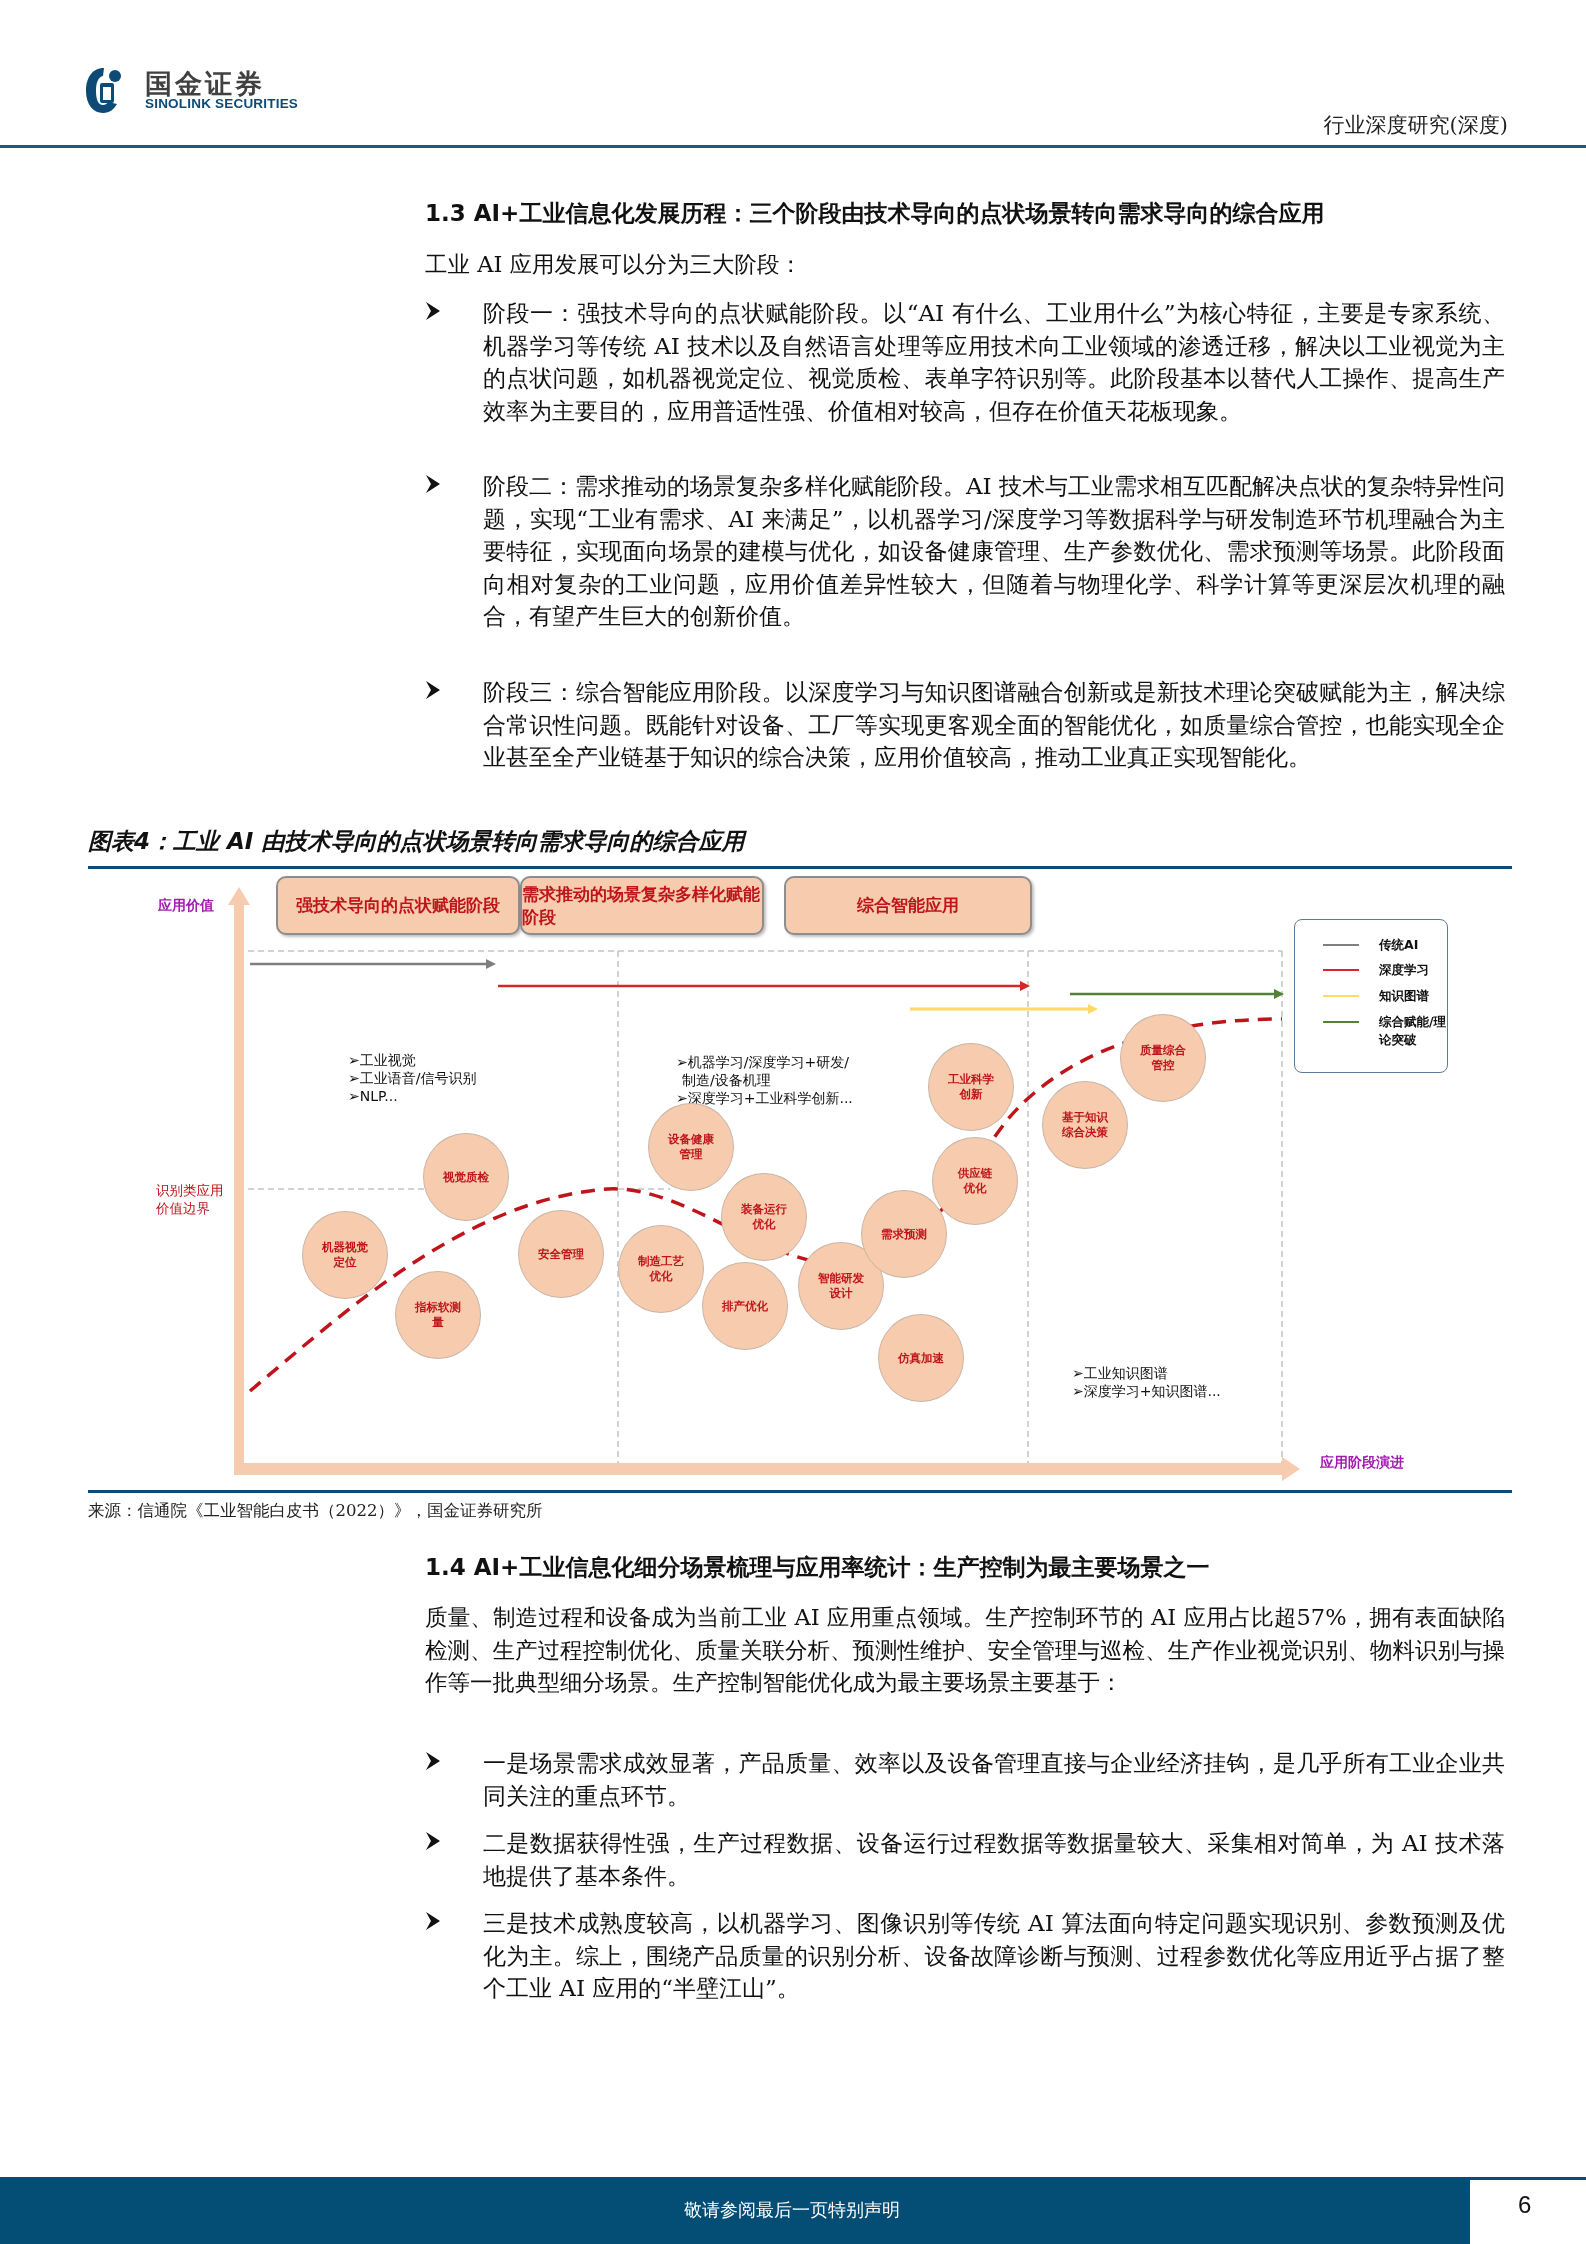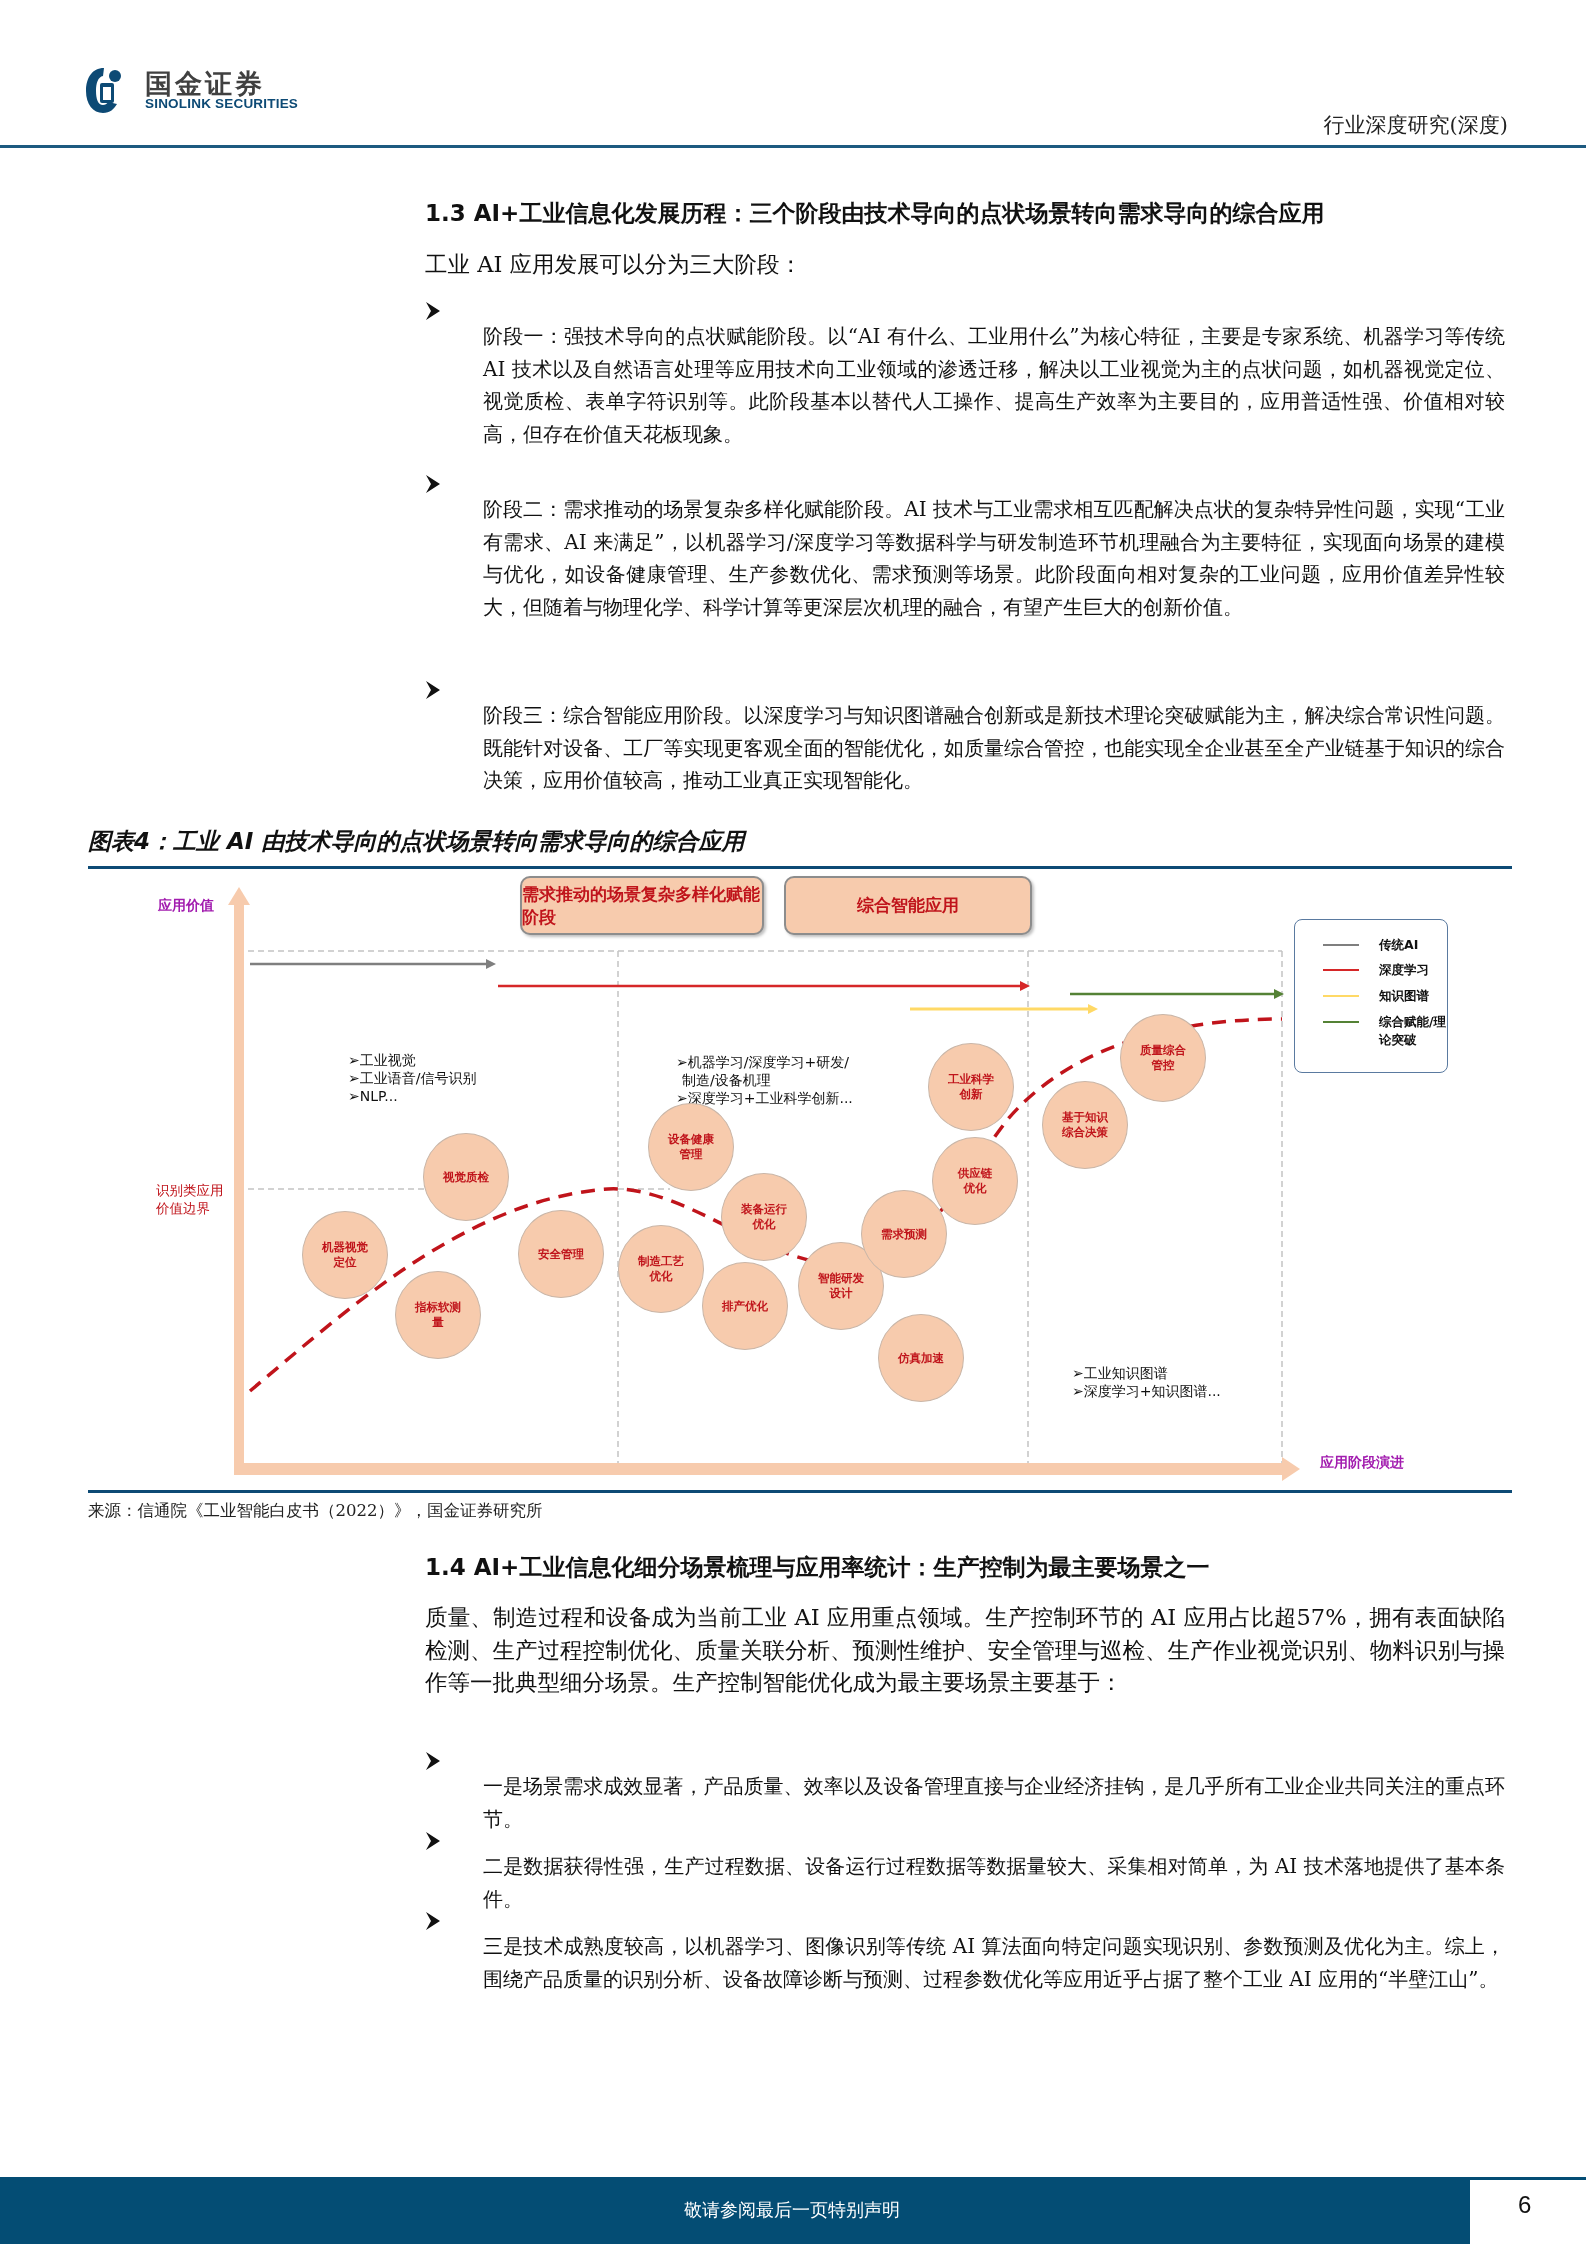--- a/index.html
+++ b/index.html
@@ -10,21 +10,21 @@
   .logo-mark { left:86px; top:66px; width:36px; height:48px; }
   .logo-cn { left:145px; top:66px; font-family:"DejaVu Sans","Liberation Sans",sans-serif; font-weight:bold; font-size:27px; color:#404040; letter-spacing:3px; }
   .logo-en { left:145px; top:96px; font-family:"Liberation Sans",sans-serif; font-weight:bold; font-size:13.5px; color:#0d4a75; letter-spacing:0.2px; }
   .header-right { right:78px; top:111px; font-size:21px; color:#222; }
   .header-rule { left:0; top:145px; width:1586px; height:3px; background:#1d5a80; }
 
   .h2 { left:425px; font-family:"DejaVu Sans","Liberation Sans",sans-serif; font-weight:bold; font-size:23px; color:#111; white-space:nowrap; }
   .para { left:425px; width:1080px; font-size:22.5px; line-height:32.5px; color:#111; text-align:justify; }
   .bullet { left:425px; width:1080px; }
   .bullet .mark { position:absolute; left:0; top:4px; width:16px; height:20px; }
-  .bullet .txt { margin-left:58px; font-size:20px; line-height:32.5px; text-align:justify;margin-top:23px; }
+  .bullet .txt { margin-left:58px; font-size:23px; line-height:32.5px; text-align:justify; }
 
   .fig-title { left:88px; top:826px; font-family:"DejaVu Sans","Liberation Sans",sans-serif; font-style:italic; font-weight:bold; font-size:23px; color:#111; }
   .fig-rule { left:88px; top:866px; width:1424px; height:3px; background:#0d4a75; }
   .fig-rule-bottom { left:88px; top:1490px; width:1424px; height:3px; background:#0d4a75; }
   .source { left:88px; top:1500px; font-size:16.5px; color:#222; }
 
   .chart { left:88px; top:869px; width:1424px; height:620px; }
   .stage-box { position:absolute; top:7px; height:55px; border-radius:10px; background:#f7cbad; border:2px solid #8d8d8d; box-shadow:2px 2px 3px rgba(0,0,0,0.25); display:flex; align-items:center; justify-content:center;
                font-family:"DejaVu Sans","Liberation Sans",sans-serif; font-weight:bold; font-size:17px; color:#c0141b; }
   .axis-label { position:absolute; font-family:"DejaVu Sans","Liberation Sans",sans-serif; font-weight:bold; font-size:14px; color:#a21caf; }
@@ -103,20 +103,21 @@
     <line x1="410" y1="117" x2="932" y2="117" stroke="#d62728" stroke-width="2.5"></line>
     <polygon points="932,112 942,117 932,122" fill="#d62728"></polygon>
     <line x1="822" y1="140" x2="1000" y2="140" stroke="#ffd966" stroke-width="3"></line>
     <polygon points="1000,135 1010,140 1000,145" fill="#ffd966"></polygon>
     <line x1="982" y1="125" x2="1186" y2="125" stroke="#548235" stroke-width="2.5"></line>
     <polygon points="1186,120 1196,125 1186,130" fill="#548235"></polygon>
 
     <path d="M162 522 C 260 440, 380 330, 520 320 C 600 316, 680 400, 760 395 C 840 390, 880 300, 920 250 C 980 180, 1080 150, 1194 150" fill="none" stroke="#c0141b" stroke-width="3.5" stroke-dasharray="14,9"></path>
   </svg>
 
+  <div class="stage-box" style="left:188px;width:240px;">强技术导向的点状赋能阶段</div>
   <div class="stage-box" style="left:432px;width:240px;">需求推动的场景复杂多样化赋能阶段</div>
   <div class="stage-box" style="left:696px;width:244px;">综合智能应用</div>
 
   <div class="axis-label" style="left:70px;top:28px;">应用价值</div>
   <div class="axis-label" style="left:1232px;top:585px;">应用阶段演进</div>
   <div class="ylabel-red" style="left:68px;top:312px;width:76px;">识别类应用价值边界</div>
 
   <div class="note" style="left:260px;top:155px;">
     <div>➢工业视觉</div>
     <div>➢工业语音/信号识别</div>

